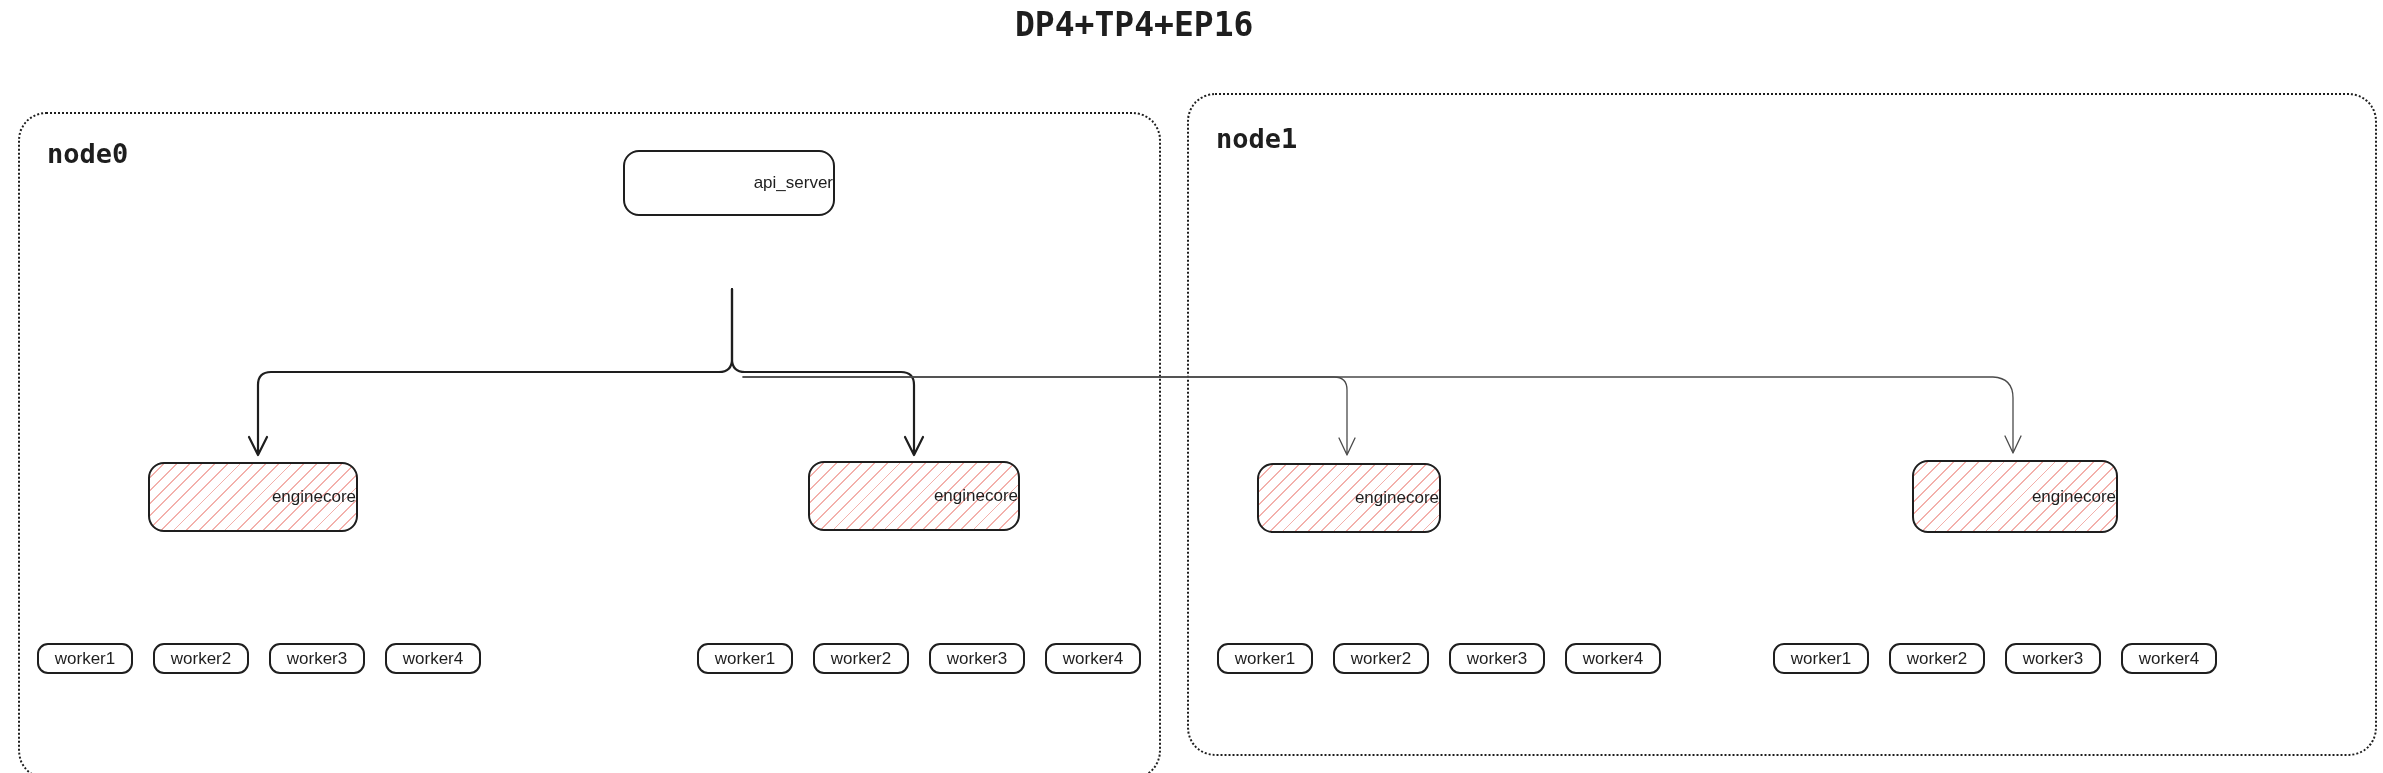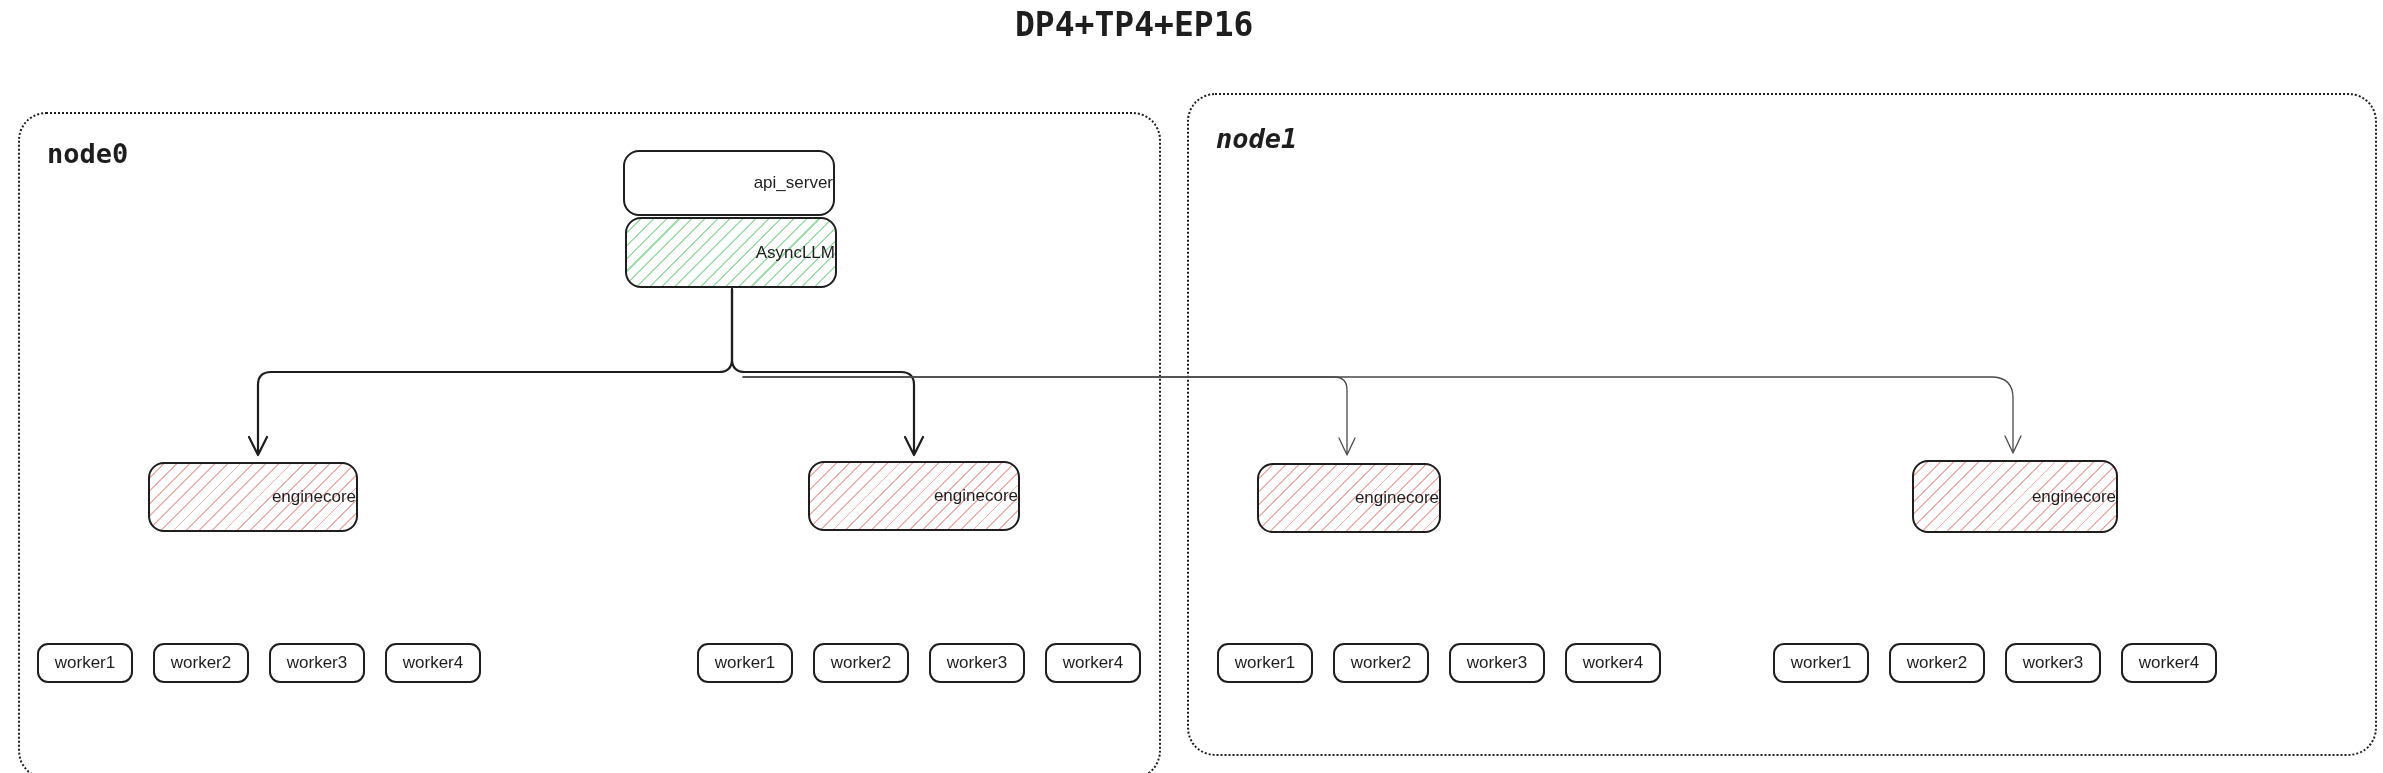--- a/index.html
+++ b/index.html
@@ -62,21 +62,21 @@
     padding-left:32px;
   }
   .worker-group{
     position:absolute;
     top:643px;
     display:flex;
     gap:20px;
   }
   .worker{
     box-sizing:border-box;
-    width:96px;height:40px;
+    width:96px;height:31px;
     border:2.2px solid var(--ink);
     border-radius:11px;
     background:#fff;
     display:flex;align-items:center;justify-content:center;
     font-size:17px;
     color:var(--ink);
     white-space:nowrap;
   }
   svg.connectors{
     position:absolute;left:0;top:0;
@@ -87,42 +87,39 @@
 <body>
 
 <div class="canvas">
 
   <div class="title">DP4+TP4+EP16</div>
 
   <div class="node-container" style="left:18px;top:112px;width:1139px;height:663px;">
     <div class="node-label">node0</div>
   </div>
 
-  <div class="node-container" style="left:1187px;top:93px;width:1186px;height:659px;font-style:italic;">
+  <div class="node-container" style="left:1187px;top:93px;width:1186px;height:659px;">
     <div class="node-label" style="top:28px;">node1</div>
   </div>
 
   <svg class="connectors" width="2383" height="773" viewBox="0 0 2383 773">
 
     <path d="M 732 289 L 732 359 Q 732 372 719 372 L 271 372 Q 258 372 258 385 L 258 452 M 249 437 L 258 455 L 267 437" fill="none" stroke="#1e1e1e" stroke-width="2.2" stroke-linecap="round" stroke-linejoin="round"></path>
 
     <path d="M 732 289 L 732 359 Q 732 372 745 372 L 901 372 Q 914 372 914 385 L 914 452 M 905 437 L 914 455 L 923 437" fill="none" stroke="#1e1e1e" stroke-width="2.2" stroke-linecap="round" stroke-linejoin="round"></path>
 
     <path d="M 743 377 L 1334 377 Q 1347 377 1347 390 L 1347 452 M 1339 438 L 1347 455 L 1355 438" fill="none" stroke="#4a4a4a" stroke-width="1.3" stroke-linecap="round" stroke-linejoin="round"></path>
 
     <path d="M 743 377 L 1993 377 Q 2013 378 2013 398 L 2013 450 M 2005 436 L 2013 453 L 2021 436" fill="none" stroke="#4a4a4a" stroke-width="1.3" stroke-linecap="round" stroke-linejoin="round"></path>
   </svg>
 
   <div class="box" style="left:623px;top:150px;width:212px;height:66px;">
     <span>api_server</span>
   </div>
 
-  <div class="box hatch-green" style="left:625px;top:217px;width:212px;height:71px;">
-    <span>AsyncLLM</span>
-  </div>
 
   <div class="box hatch-red" style="left:148px;top:462px;width:210px;height:70px;">
     <span>enginecore</span>
   </div>
   <div class="box hatch-red" style="left:808px;top:461px;width:212px;height:70px;">
     <span>enginecore</span>
   </div>
   <div class="box hatch-red" style="left:1257px;top:463px;width:184px;height:70px;">
     <span>enginecore</span>
   </div>

